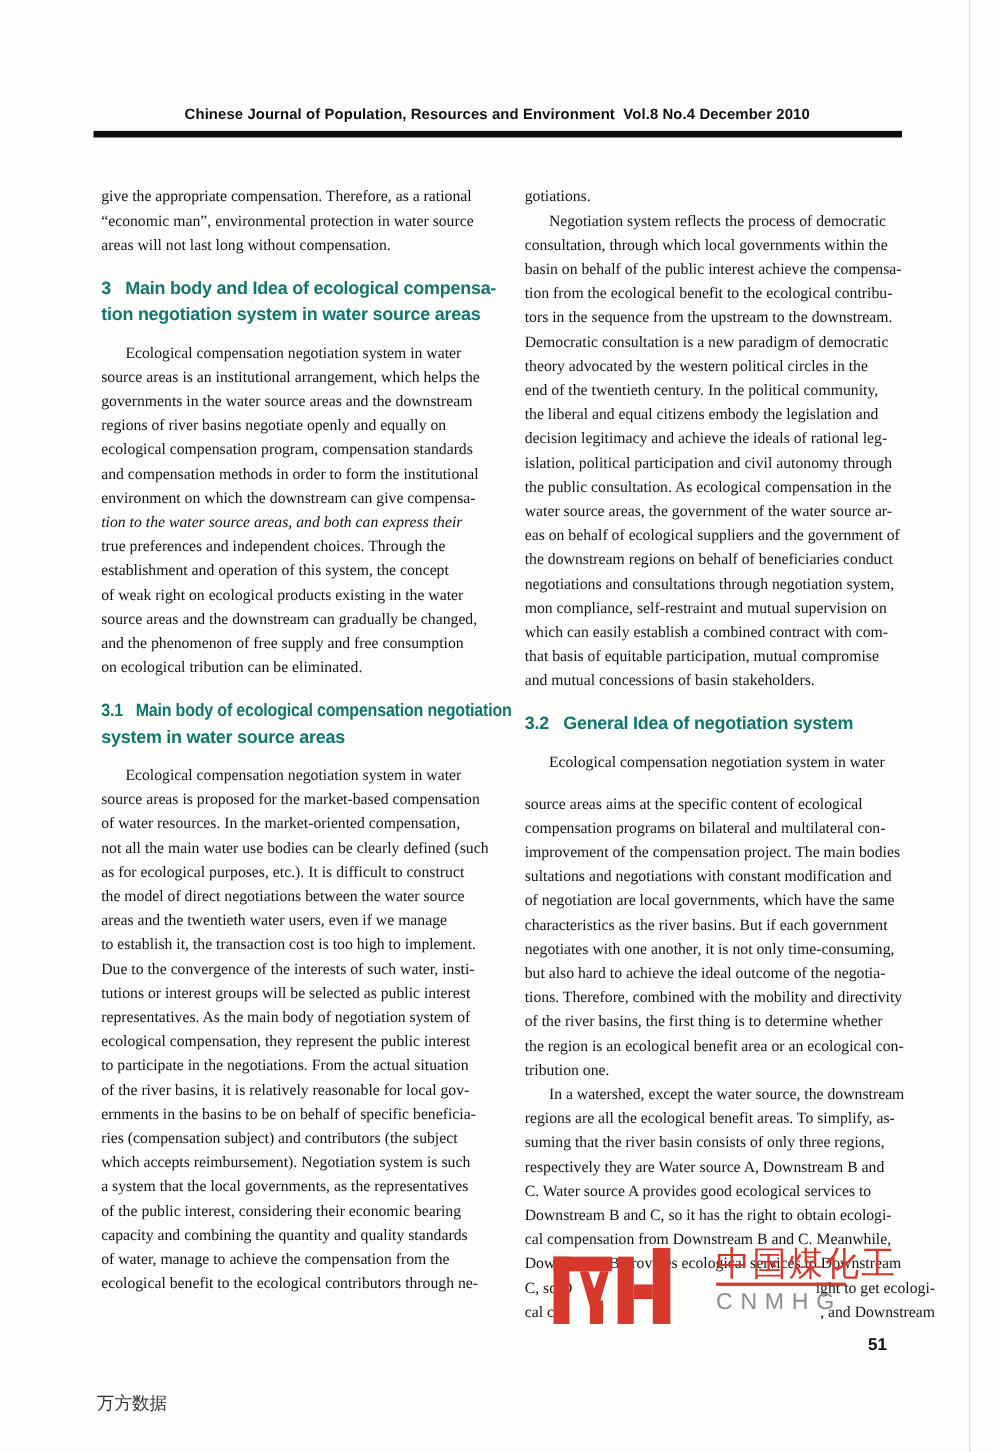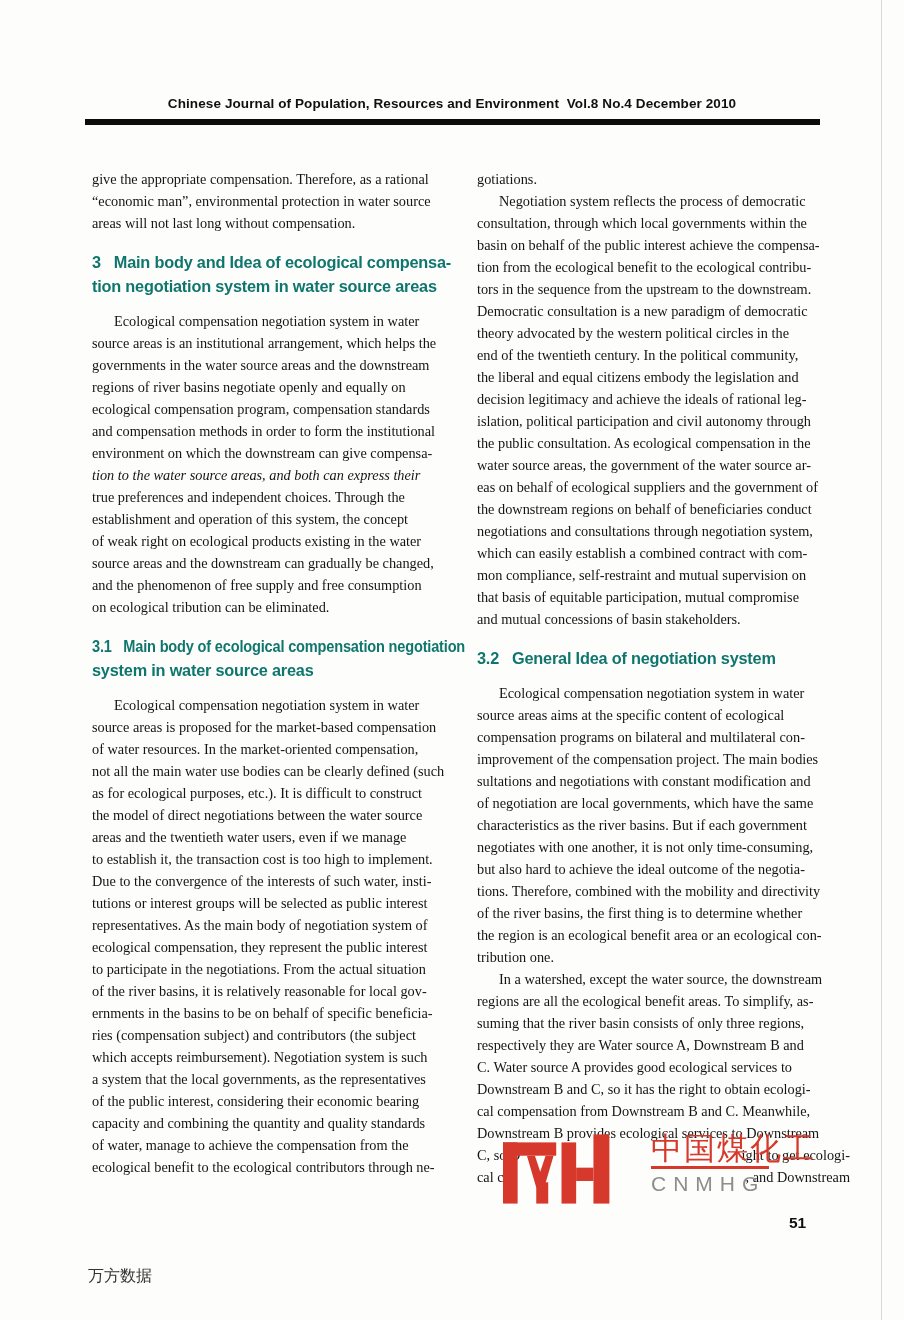--- a/index.html
+++ b/index.html
@@ -131,31 +131,31 @@
         <div class="line j" style="transform: scaleX(1);">theory advocated by the western political circles in the</div>
         <div class="line j" style="transform: scaleX(1);">end of the twentieth century. In the political community,</div>
         <div class="line j" style="transform: scaleX(1);">the liberal and equal citizens embody the legislation and</div>
         <div class="line j" style="transform: scaleX(1);">decision legitimacy and achieve the ideals of rational leg-</div>
         <div class="line j" style="transform: scaleX(1);">islation, political participation and civil autonomy through</div>
         <div class="line j" style="transform: scaleX(1);">the public consultation. As ecological compensation in the</div>
         <div class="line j" style="transform: scaleX(1);">water source areas, the government of the water source ar-</div>
         <div class="line j" style="transform: scaleX(1);">eas on behalf of ecological suppliers and the government of</div>
         <div class="line j" style="transform: scaleX(1);">the downstream regions on behalf of beneficiaries conduct</div>
         <div class="line j" style="transform: scaleX(1);">negotiations and consultations through negotiation system,</div>
+        <div class="line j" style="transform: scaleX(1);">mon compliance, self-restraint and mutual supervision on</div>
         <div class="line j" style="transform: scaleX(1);">which can easily establish a combined contract with com-</div>
-        <div class="line j" style="transform: scaleX(1);">mon compliance, self-restraint and mutual supervision on</div>
         <div class="line j" style="transform: scaleX(1);">that basis of equitable participation, mutual compromise</div>
         <div class="line">and mutual concessions of basin stakeholders.</div>
       </div>
       <div class="block heading">
         <div class="line">3.2&nbsp;&nbsp;&nbsp;General Idea of negotiation system</div>
       </div>
       <div class="block para">
         <div class="line j indent" style="transform: scaleX(1);">Ecological compensation negotiation system in water</div>
-        <div class="line j" style="transform: scaleX(1);">source areas aims at the specific content of ecological</div>
+        <div class="line j" style="transform: scaleX(1); margin-top: 16px;">source areas aims at the specific content of ecological</div>
         <div class="line j" style="transform: scaleX(1);">compensation programs on bilateral and multilateral con-</div>
         <div class="line j" style="transform: scaleX(1);">improvement of the compensation project. The main bodies</div>
         <div class="line j" style="transform: scaleX(1);">sultations and negotiations with constant modification and</div>
         <div class="line j" style="transform: scaleX(1);">of negotiation are local governments, which have the same</div>
         <div class="line j" style="transform: scaleX(1);">characteristics as the river basins. But if each government</div>
         <div class="line j" style="transform: scaleX(1);">negotiates with one another, it is not only time-consuming,</div>
         <div class="line j" style="transform: scaleX(1);">but also hard to achieve the ideal outcome of the negotia-</div>
         <div class="line j" style="transform: scaleX(1);">tions. Therefore, combined with the mobility and directivity</div>
         <div class="line j" style="transform: scaleX(1);">of the river basins, the first thing is to determine whether</div>
         <div class="line j" style="transform: scaleX(1);">the region is an ecological benefit area or an ecological con-</div>

